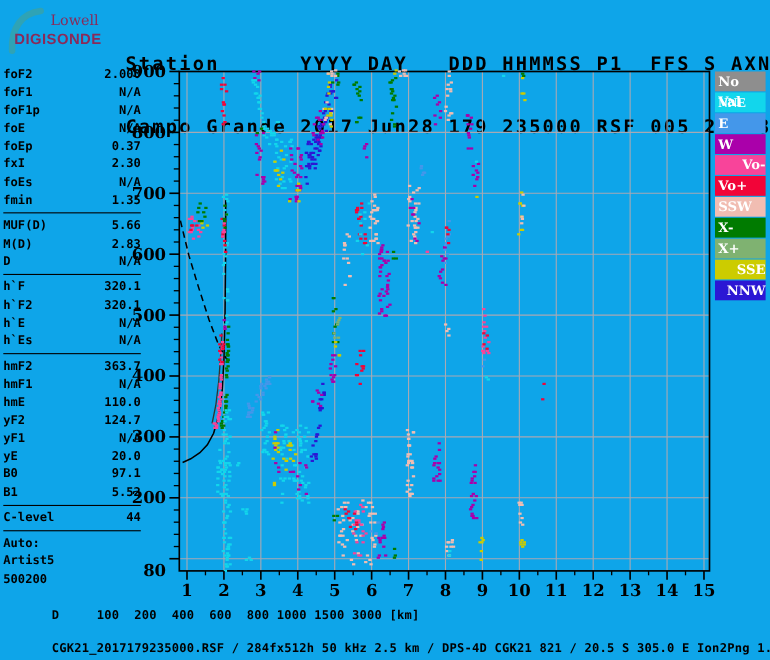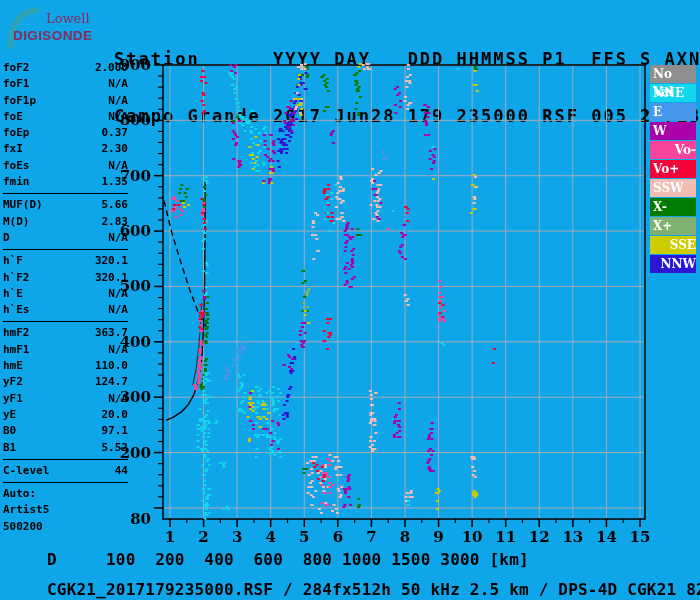--- a/index.html
+++ b/index.html
@@ -7,21 +7,21 @@
           font-family:"DejaVu Sans Mono",monospace;color:#000;}
   .mono{font-family:"DejaVu Sans Mono",monospace;font-weight:bold;white-space:pre;}
   #logo{position:absolute;left:4px;top:4px;}
   #header{position:absolute;left:114px;top:12px;font-size:17px;letter-spacing:2px;line-height:19px;font-weight:bold;white-space:pre;}
   #leftpanel{position:absolute;left:3px;top:60px;width:125px;font-size:11px;}
   .prow{display:flex;justify-content:space-between;height:16.3px;line-height:16.3px;font-weight:bold;}
   .psep{border:none;border-top:1.5px solid #000;margin:3px 0 3px 0;}
   #legend{position:absolute;left:650px;top:65px;width:46px;}
   .legitem{height:18px;line-height:18px;margin-bottom:1px;color:#fff;
            font-family:"DejaVu Serif",serif;font-weight:bold;font-size:12px;padding-left:3px;}
-  .footline{position:absolute;left:4px;font-size:16px;line-height:13px;font-weight:bold;white-space:pre;letter-spacing:0.2px;padding-left:43px;}
+  .footline{position:absolute;left:4px;font-size:11px;line-height:13px;font-weight:bold;white-space:pre;letter-spacing:0.2px;padding-left:43px;}
   #plot{position:absolute;left:0;top:0;}
 </style>
 </head>
 <body>
 
 <div id="screen">
 
   <div id="logo">
     <svg width="110" height="46">
       <path d="M 33 6 C 16 8 6 21 7 42" fill="none" stroke-width="6" stroke-linecap="round" id="logo-arc" stroke="#2FA3B5"></path>
@@ -1446,21 +1446,21 @@
         <text x="505.7" y="542" text-anchor="middle" fill="#000" font-family="DejaVu Serif, serif" font-size="15" font-weight="bold">11</text>
         <text x="539.27" y="542" text-anchor="middle" fill="#000" font-family="DejaVu Serif, serif" font-size="15" font-weight="bold">12</text>
         <text x="572.84" y="542" text-anchor="middle" fill="#000" font-family="DejaVu Serif, serif" font-size="15" font-weight="bold">13</text>
         <text x="606.4100000000001" y="542" text-anchor="middle" fill="#000" font-family="DejaVu Serif, serif" font-size="15" font-weight="bold">14</text>
         <text x="639.98" y="542" text-anchor="middle" fill="#000" font-family="DejaVu Serif, serif" font-size="15" font-weight="bold">15</text>
       </g>
   </svg>
 
   <div id="legend">
       <div class="legitem" style="background: rgb(142, 142, 142);">No Val</div>
-      <div class="legitem" style="background: rgb(18, 214, 236);">NNE</div>
+      <div class="legitem" style="background: rgb(18, 214, 236); font-family: Liberation Serif, serif;">NNE</div>
       <div class="legitem" style="background: rgb(68, 151, 234);">E</div>
       <div class="legitem" style="background: rgb(170, 0, 170);">W</div>
       <div class="legitem" style="background: rgb(248, 68, 154); text-align: right;">Vo-</div>
       <div class="legitem" style="background: rgb(242, 4, 56);">Vo+</div>
       <div class="legitem" style="background: rgb(241, 189, 178);">SSW</div>
       <div class="legitem" style="background: rgb(0, 123, 0);">X-</div>
       <div class="legitem" style="background: rgb(127, 178, 113);">X+</div>
       <div class="legitem" style="background: rgb(204, 204, 0); text-align: right;">SSE</div>
       <div class="legitem" style="background: rgb(43, 23, 212); text-align: right;">NNW</div>
     </div>

